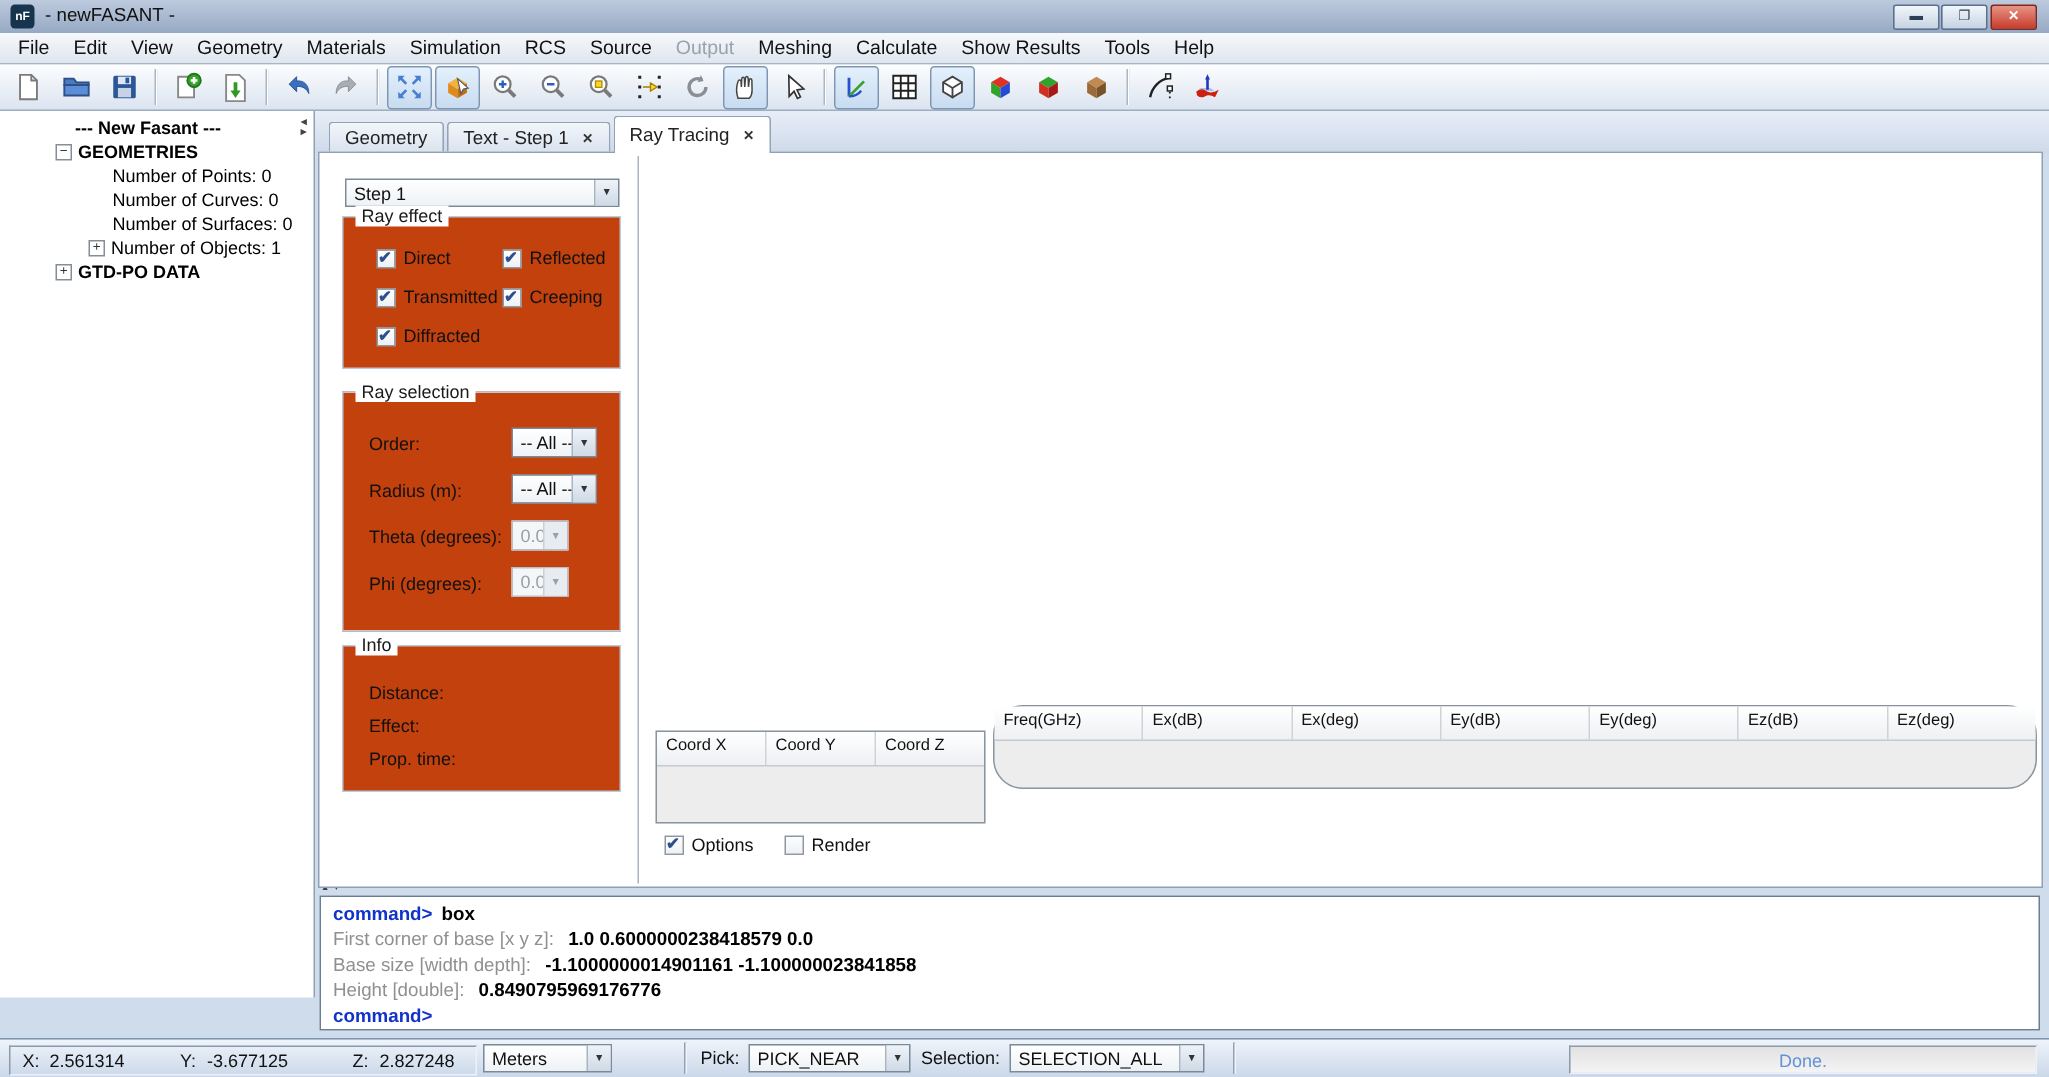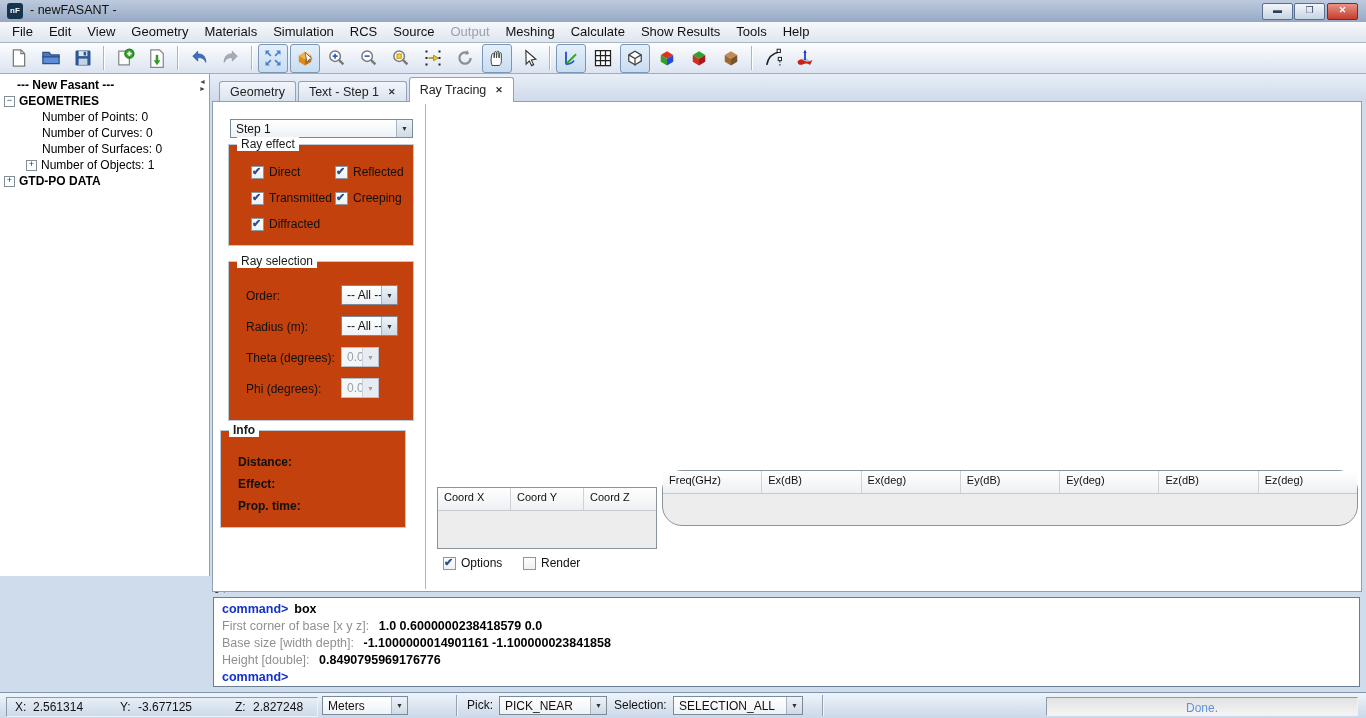--- a/index.html
+++ b/index.html
@@ -22,21 +22,21 @@
   .menu-item.disabled{color:#9aa2ac;}
 
   
   #toolbar{left:0;top:43px;width:1366px;height:31px;background:linear-gradient(#fcfdfe,#dbe4f0);border-bottom:1px solid #9fadc0;display:flex;align-items:center;padding-left:3px;box-sizing:border-box;}
   .tb-btn{width:28px;height:27px;display:flex;align-items:center;justify-content:center;border:1px solid transparent;border-radius:3px;margin:0 1px;}
   .tb-btn.pressed{border-color:#7c96b5;background:linear-gradient(#e4f0fc,#c8dcf0);}
   .tb-sep{width:1px;height:24px;background:#aab6c6;border-right:1px solid #fff;margin:0 4px;}
   .tb-btn svg{display:block;}
 
   
-  #tree-panel{left:0;top:74px;width:210px;height:502px;background:#fff;border-right:1px solid #8fa0b2;box-sizing:border-box;}
+  #tree-panel{left:0;top:74px;width:210px;height:591px;background:#fff;border-right:1px solid #8fa0b2;box-sizing:border-box;padding-left:33px;}
   .tree-row{height:16px;line-height:16px;font-size:12px;display:flex;align-items:center;white-space:nowrap;}
   .tree-label.bold{font-weight:bold;}
   .expander{width:9px;height:9px;border:1px solid #848e98;background:#fff;font-size:9px;line-height:7px;text-align:center;color:#333;margin-right:4px;flex:none;}
   .tree-spacer{display:inline-block;flex:none;}
   .panel-arrows{font-size:7px;color:#444;letter-spacing:1px;}
 
   
   #tabstrip-bg{left:210px;top:74px;width:1156px;height:28px;background:linear-gradient(#e8eef7,#cdd9ea);}
   #tabs{left:219px;top:77px;height:25px;display:flex;align-items:flex-end;}
   .tab{height:20px;line-height:20px;padding:0 10px;font-size:12.5px;background:linear-gradient(#f2f6fa,#d9e2ee);border:1px solid #93a2b5;border-bottom:none;border-radius:3px 3px 0 0;margin-right:2px;display:flex;align-items:center;color:#222;}
@@ -394,21 +394,21 @@
         <span class="combo-val">0.0</span>
         <span class="combo-arrow">▼</span>
       </div>
       <div class="rs-label" style="top: 120px;">Phi (degrees):</div>
       <div class="combo disabled" style="position: absolute; top: 116px; left: 112px; width: 38px;">
         <span class="combo-val">0.0</span>
         <span class="combo-arrow">▼</span>
       </div>
     </div>
 
-  <div class="abs group" id="info-group" style="left:220px;top:430px;width:184px;height:96px;z-index:3;font-weight:bold;">
+  <div class="abs group" id="info-group" style="left:228px;top:430px;width:184px;height:96px;z-index:3;">
     <div class="group-title">Info</div>
   <div class="info-label" style="top: 24px;">Distance:</div>
       <div class="info-label" style="top: 46px;">Effect:</div>
       <div class="info-label" style="top: 68px;">Prop. time:</div>
     </div>
 
   <div class="abs" id="viewport">
     <svg width="930" height="359" viewBox="0 0 930 359" style="display:block">
 
       <g stroke="#8f8f8f" stroke-width="1" fill="none">

